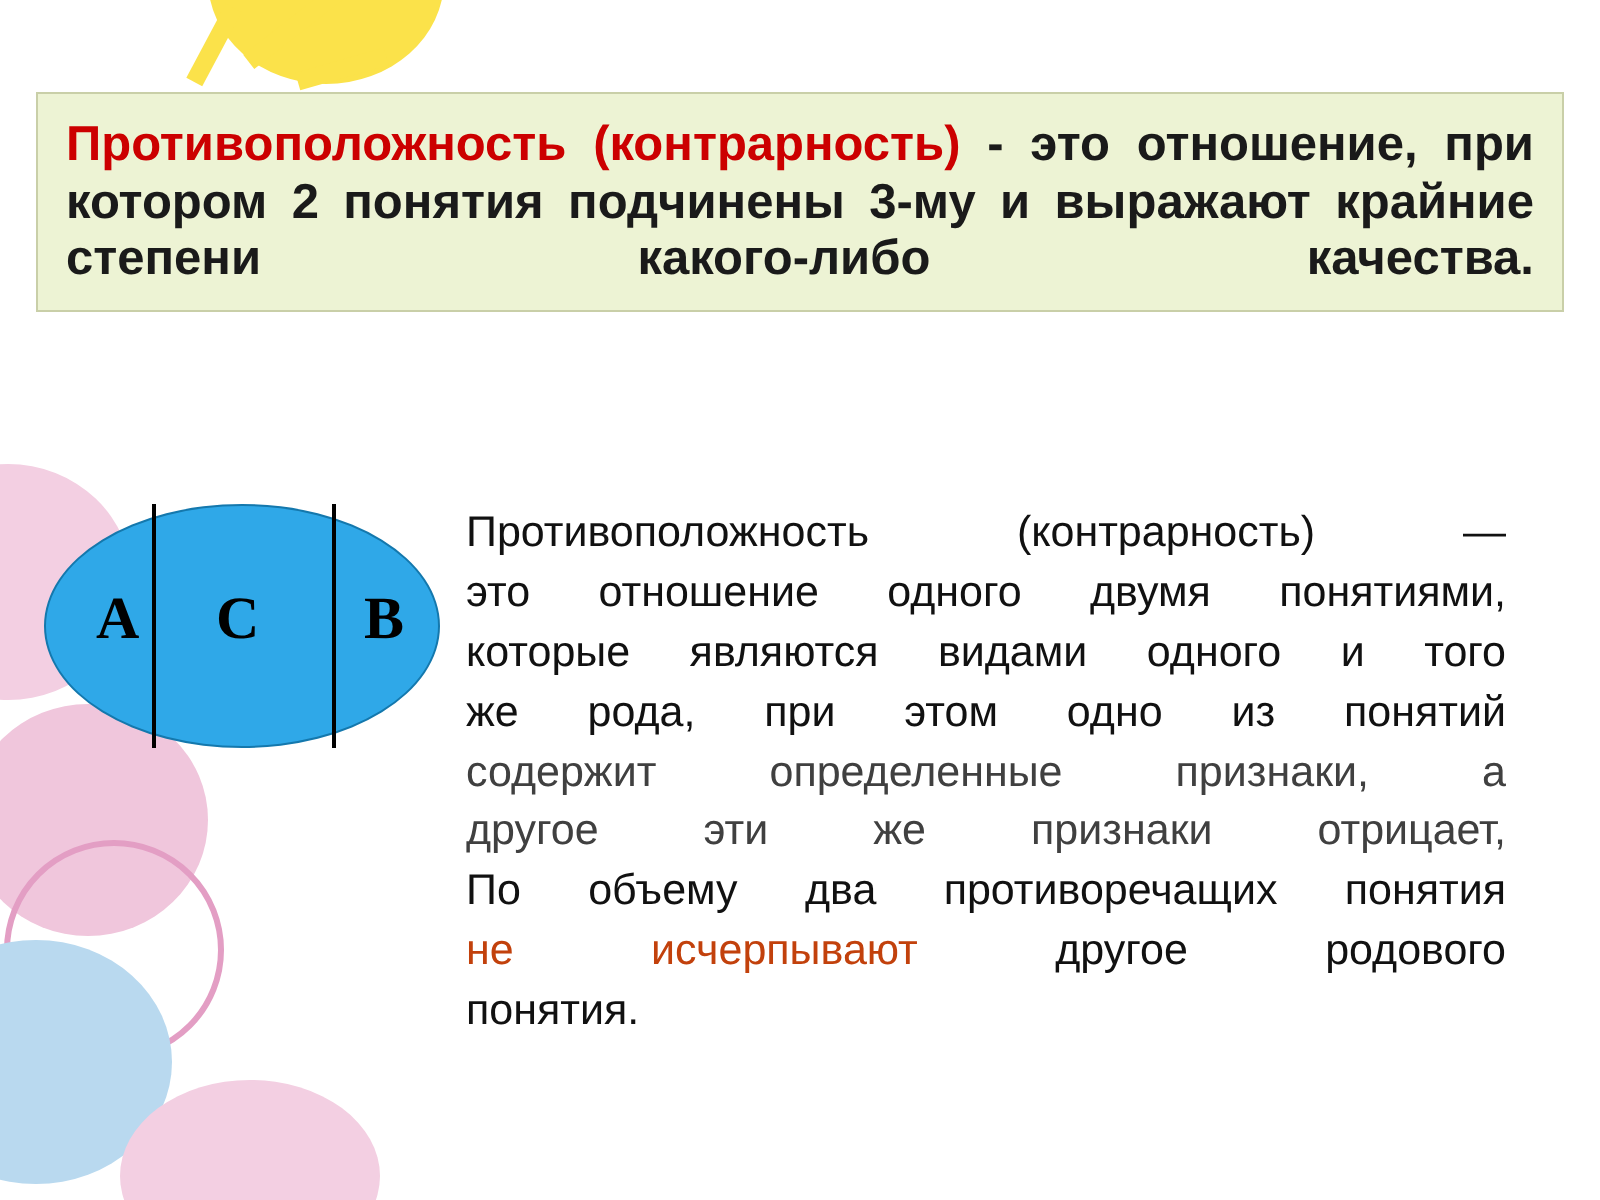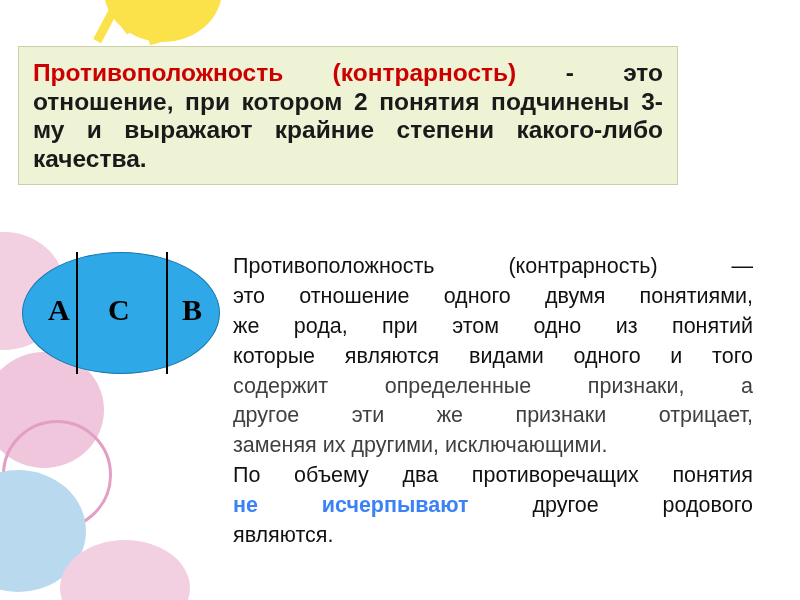--- a/index.html
+++ b/index.html
@@ -85,21 +85,21 @@
     top: 300px;
     width: 96px;
     height: 96px;
   }
 
   
   .header-box {
     position: absolute;
     left: 18px;
     top: 46px;
-    width: 660px;
+    width: 764px;
     box-sizing: border-box;
     background: #edf3d4;
     border: 1px solid #c9cfa8;
     padding: 12px 14px 10px 14px;
   }
   .header-text {
     margin: 0;
     font-size: 24.5px;
     line-height: 1.17;
     font-weight: bold;
@@ -165,22 +165,22 @@
     text-align: justify;
     text-align-last: left;
   }
   .body-text p {
     margin: 0;
   }
   .body-text .red {
     color: #404040;
   }
   .body-text .dark-red-bold {
-    color: #3b82f6;
-    font-weight: bold;
+    color: #c2410c;
+    font-weight: normal;
   }
   .justify-block {
     text-align: justify;
     text-align-last: justify;
   }
   .last-left {
     text-align: justify;
     text-align-last: left;
   }
 </style>
@@ -209,21 +209,20 @@
   <div class="divider divider-left"></div>
   <div class="divider divider-right"></div>
   <div class="ellipse-label label-a">A</div>
   <div class="ellipse-label label-c">C</div>
   <div class="ellipse-label label-b">B</div>
 </div>
 
 <div class="body-text">
   <p class="justify-block">Противоположность (контрарность) —</p>
   <p class="justify-block">это отношение одного двумя понятиями,</p>
+  <p class="justify-block">которые являются видами одного и того</p>
   <p class="justify-block">же рода, при этом одно из понятий</p>
-  <p class="justify-block">которые являются видами одного и того</p>
   <p class="justify-block red">содержит определенные признаки, а</p>
   <p class="justify-block red">другое эти же признаки отрицает,</p>
-  <p class="last-left red">заменяя их другими, исключающими.</p>
   <p class="justify-block">По объему два противоречащих понятия</p>
   <p class="justify-block"><span class="dark-red-bold">не исчерпывают</span><span> другое родового</span></p>
-  <p class="last-left">являются.</p>
+  <p class="last-left">понятия.</p>
 </div>
 
 </body></html>

